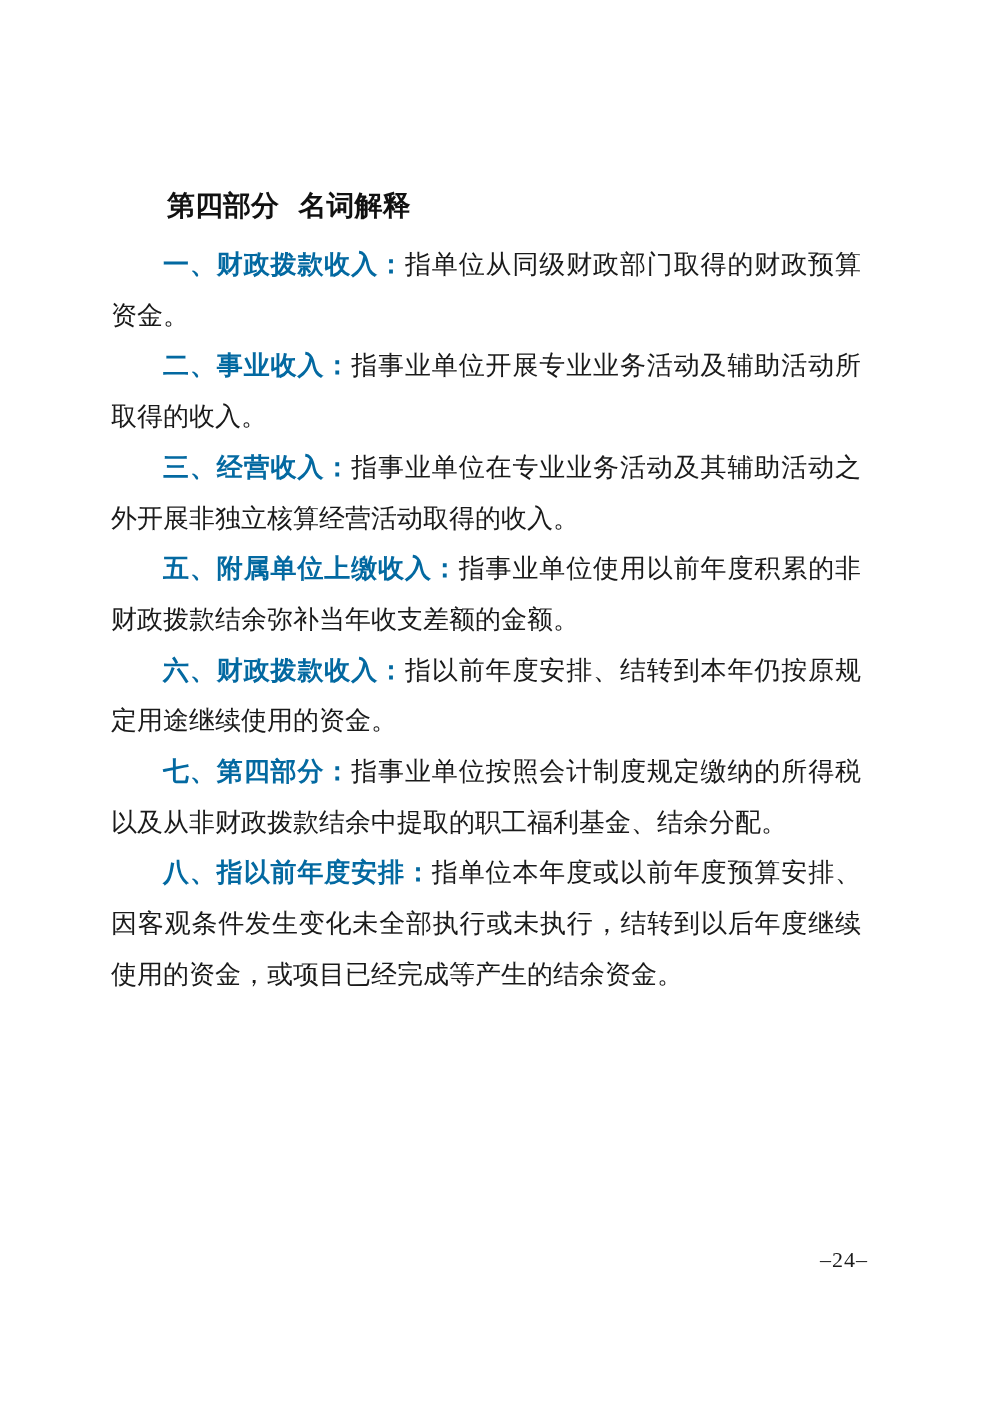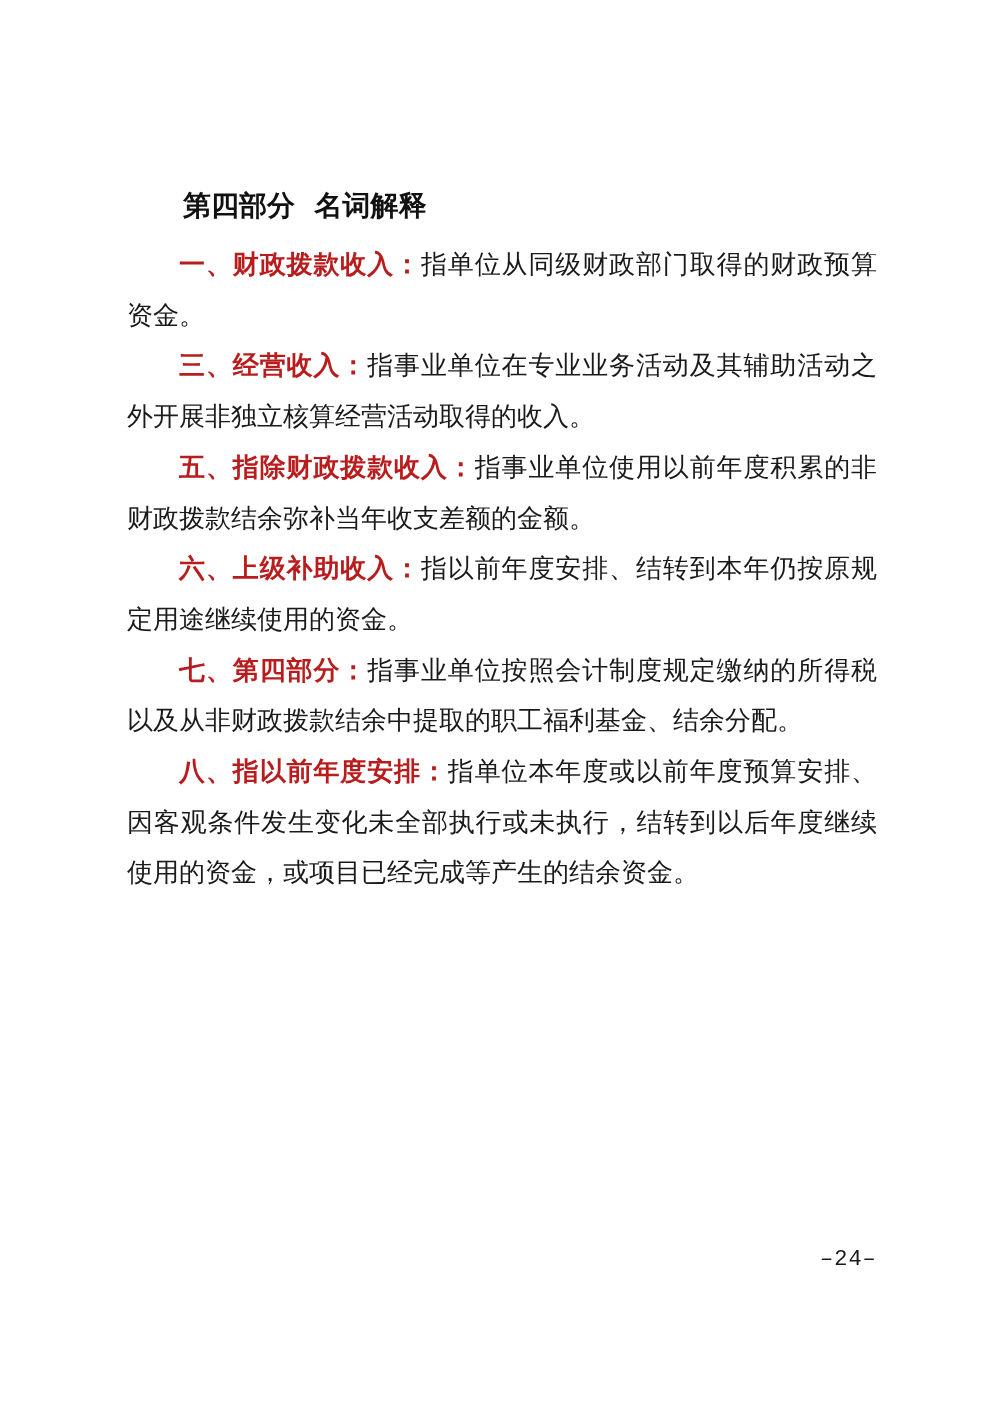--- a/index.html
+++ b/index.html
@@ -11,21 +11,21 @@
     position: relative;
     width: 1000px;
     height: 1414px;
     background: #ffffff;
     overflow: hidden;
     font-family: "Liberation Serif", "DejaVu Serif", serif;
     color: #1a1a1a;
   }
   .content {
     position: absolute;
-    left: 127px;
+    left: 111px;
     top: 185px;
     width: 750px;
   }
   .doc-heading {
     margin: 0 0 13px 0;
     font-family: "DejaVu Sans", "Liberation Sans", sans-serif;
     font-weight: 700;
     font-size: 28px;
     line-height: 42px;
     text-indent: 56px;
@@ -38,56 +38,59 @@
     font-size: 26px;
     line-height: 50.7px;
     text-align: justify;
     text-align-last: left;
     text-indent: 2em;
     letter-spacing: 0;
     color: #1a1a1a;
   }
   .para .term {
     font-weight: 700;
-    color: #b91c1c;
+    color: #0369a1;
   }
   .page-number {
     position: absolute;
     left: 820px;
     top: 1247px;
-    font-family: Liberation Mono, monospace;
+    font-family: Liberation Serif, serif;
     font-size: 22px;
     letter-spacing: 1px;
     color: #1a1a1a;
   }
 </style>
 </head>
 <body>
 
 <div class="page">
   <div class="content">
 
     <h1 class="doc-heading">第四部分 名词解释</h1>
 
     <p class="para">
       <span class="term">一、财政拨款收入：</span><span>指单位从同级财政部门取得的财政预算资金。</span>
     </p>
 
+    <p class="para">
+      <span class="term">二、事业收入：</span><span>指事业单位开展专业业务活动及辅助活动所取得的收入。</span>
+    </p>
 
     <p class="para">
       <span class="term">三、经营收入：</span><span>指事业单位在专业业务活动及其辅助活动之外开展非独立核算经营活动取得的收入。</span>
     </p>
 
 
     <p class="para">
-      <span class="term">五、指除财政拨款收入：</span><span>指事业单位使用以前年度积累的非财政拨款结余弥补当年收支差额的金额。</span>
+      <span class="term">五、附属单位上缴收入：</span><span>指事业单位使用以前年度积累的非财政拨款结余弥补当年收支差额的金额。</span>
     </p>
 
     <p class="para">
-      <span class="term">六、上级补助收入：</span><span>指以前年度安排、结转到本年仍按原规定用途继续使用的资金。</span>
+      <span class="term">六、财政拨款收入：</span><span>指以前年度安排、结转到本年仍按原规定用途继续使用的资金。</span>
     </p>
 
     <p class="para">
       <span class="term">七、第四部分：</span><span>指事业单位按照会计制度规定缴纳的所得税以及从非财政拨款结余中提取的职工福利基金、结余分配。</span>
     </p>
 
     <p class="para">
       <span class="term">八、指以前年度安排：</span><span>指单位本年度或以前年度预算安排、因客观条件发生变化未全部执行或未执行，结转到以后年度继续使用的资金，或项目已经完成等产生的结余资金。</span>
     </p>
 

